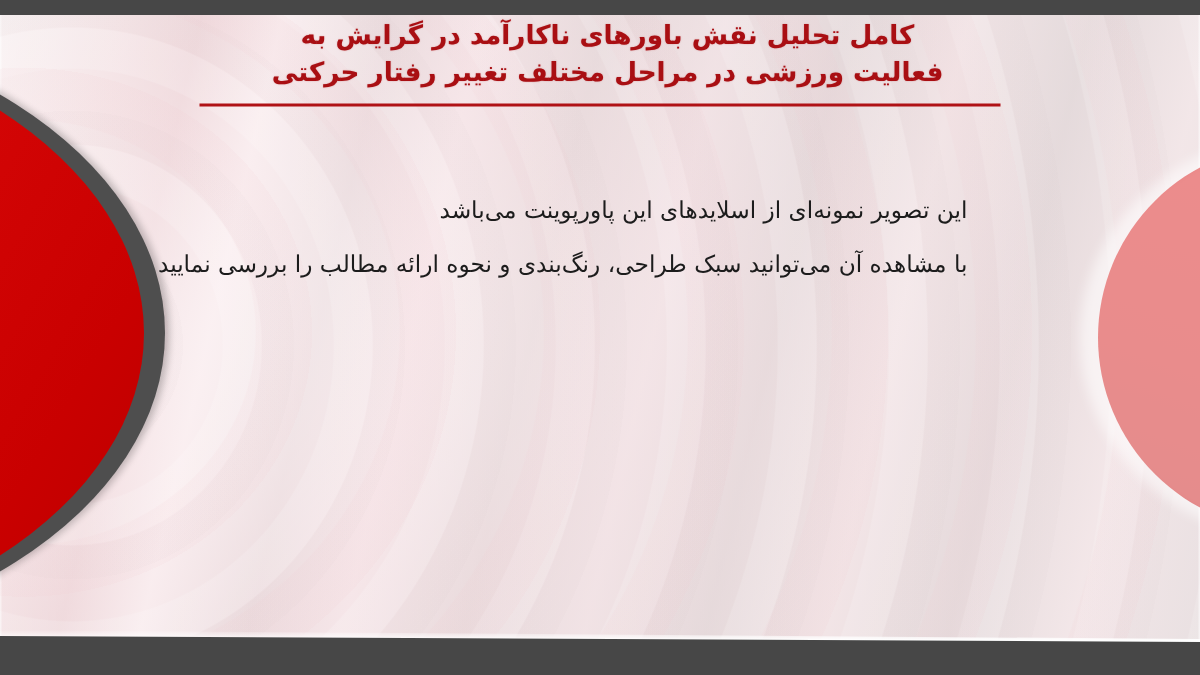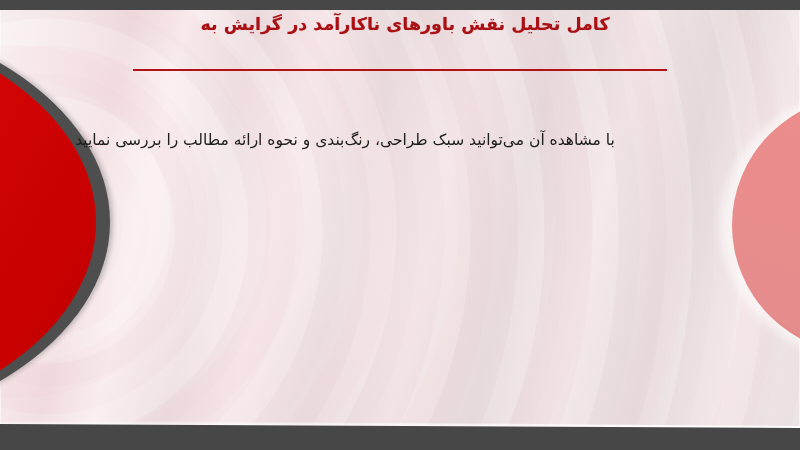--- a/index.html
+++ b/index.html
@@ -128,21 +128,21 @@
     position:absolute;right:155px;top:122px;width:600px;
     direction:rtl;text-align:right;z-index:6;
   }
   .body-line{
     color:#1c1c1c;
     font-size:15.5px;
     line-height:36px;
     white-space:nowrap;
   }
   .body-line.l1{ padding-right:0px; }
-  .body-line.l2{ padding-right:0px;text-align:center; }
+  .body-line.l2{ padding-right:0px; }
   .body-line.l3{ padding-right:0px; }
 </style>
 </head>
 <body>
 
 <div id="slide">
 
   <div class="paper">
     <div class="bands"></div>
     <div class="bands2"></div>
@@ -154,20 +154,22 @@
   <div class="leaf-outline"></div>
   <div class="leaf-red"></div>
   <div class="leaf-gap"></div>
 
   <div class="bar-top"></div>
   <div class="bar-bottom-edge"></div>
   <div class="bar-bottom"></div>
 
   <div class="title-wrap">
     <div class="title-line">کامل تحلیل نقش باورهای ناکارآمد در گرایش به</div>
+    <div class="title-line">فعالیت ورزشی در مراحل مختلف تغییر رفتار حرکتی</div>
   </div>
   <div class="title-rule"></div>
 
   <div class="body-wrap">
+    <div class="body-line l1">این تصویر نمونه‌ای از اسلایدهای این پاورپوینت می‌باشد</div>
     <div class="body-line l2">با مشاهده آن می‌توانید سبک طراحی، رنگ‌بندی و نحوه ارائه مطالب را بررسی نمایید</div>
   </div>
 
 </div>
 
 </body></html>

